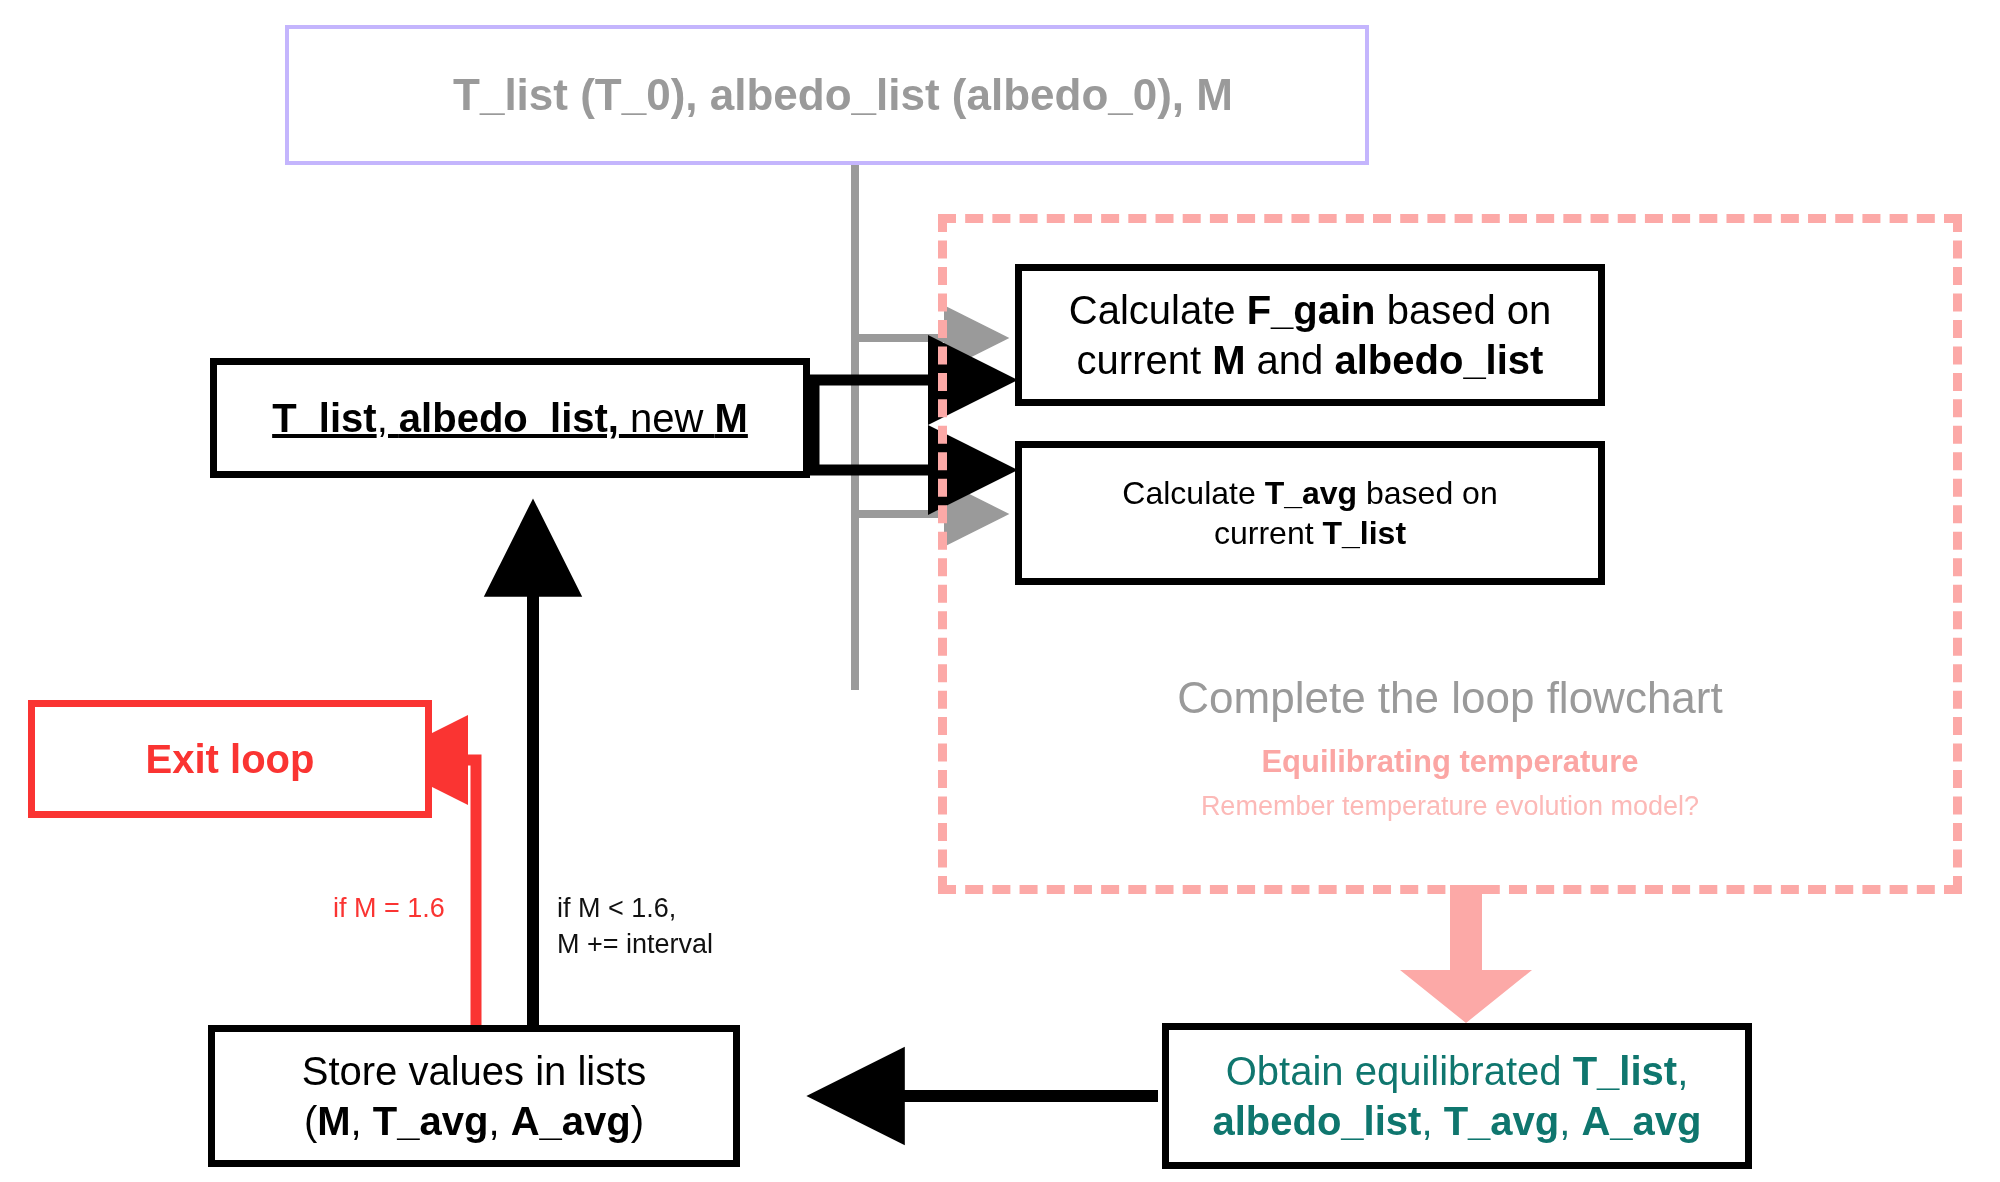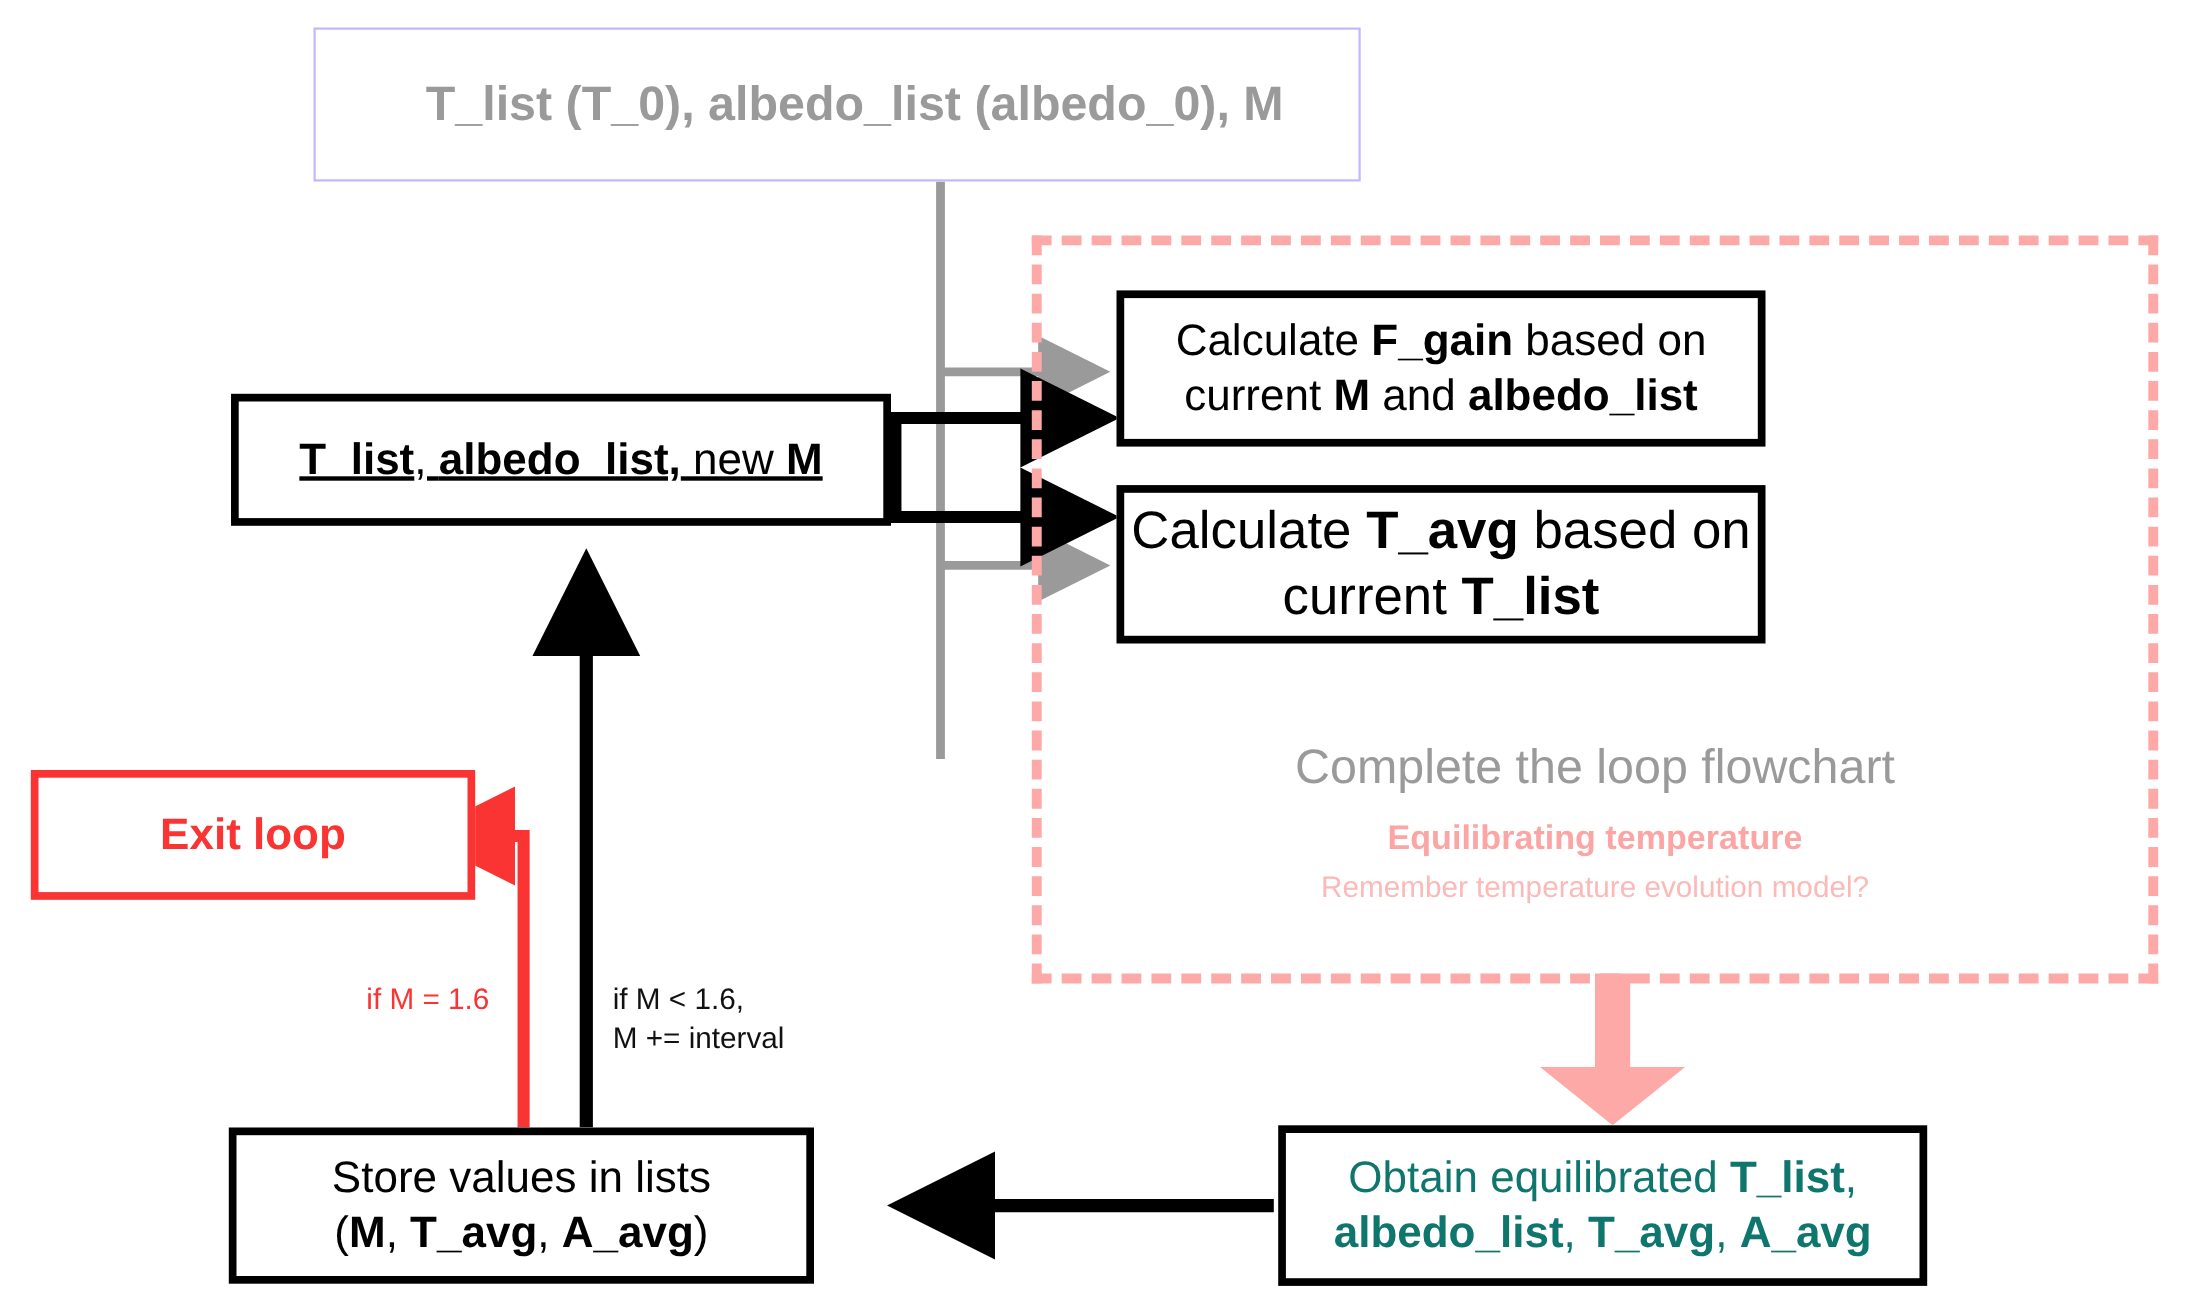--- a/index.html
+++ b/index.html
@@ -28,22 +28,22 @@
     align-items:center;
     justify-content:center;
     text-align:center;
     background:#ffffff;
     line-height:1.26;
   }
 
   
   #box-init{
     left:285px; top:25px;
-    width:952px; height:140px;
-    border:2px solid #c4b5fd;
+    width:1084px; height:140px;
+    border:4px solid #c4b5fd;
     color:#9a9a9a;
     font-size:44px;
     font-weight:bold;
     padding-left:32px;
   }
 
   
   #box-state{
     left:210px; top:358px;
     width:600px; height:120px;
@@ -59,21 +59,21 @@
     width:590px; height:142px;
     border:7px solid #000000;
     color:#000000;
     font-size:40px;
   }
   #box-tavg{
     left:1015px; top:441px;
     width:590px; height:144px;
     border:7px solid #000000;
     color:#000000;
-    font-size:48px;
+    font-size:32px;
   }
 
   
   #box-exit{
     left:28px; top:700px;
     width:404px; height:118px;
     border:7px solid #fa3432;
     color:#fa3432;
     font-size:40px;
     font-weight:bold;

